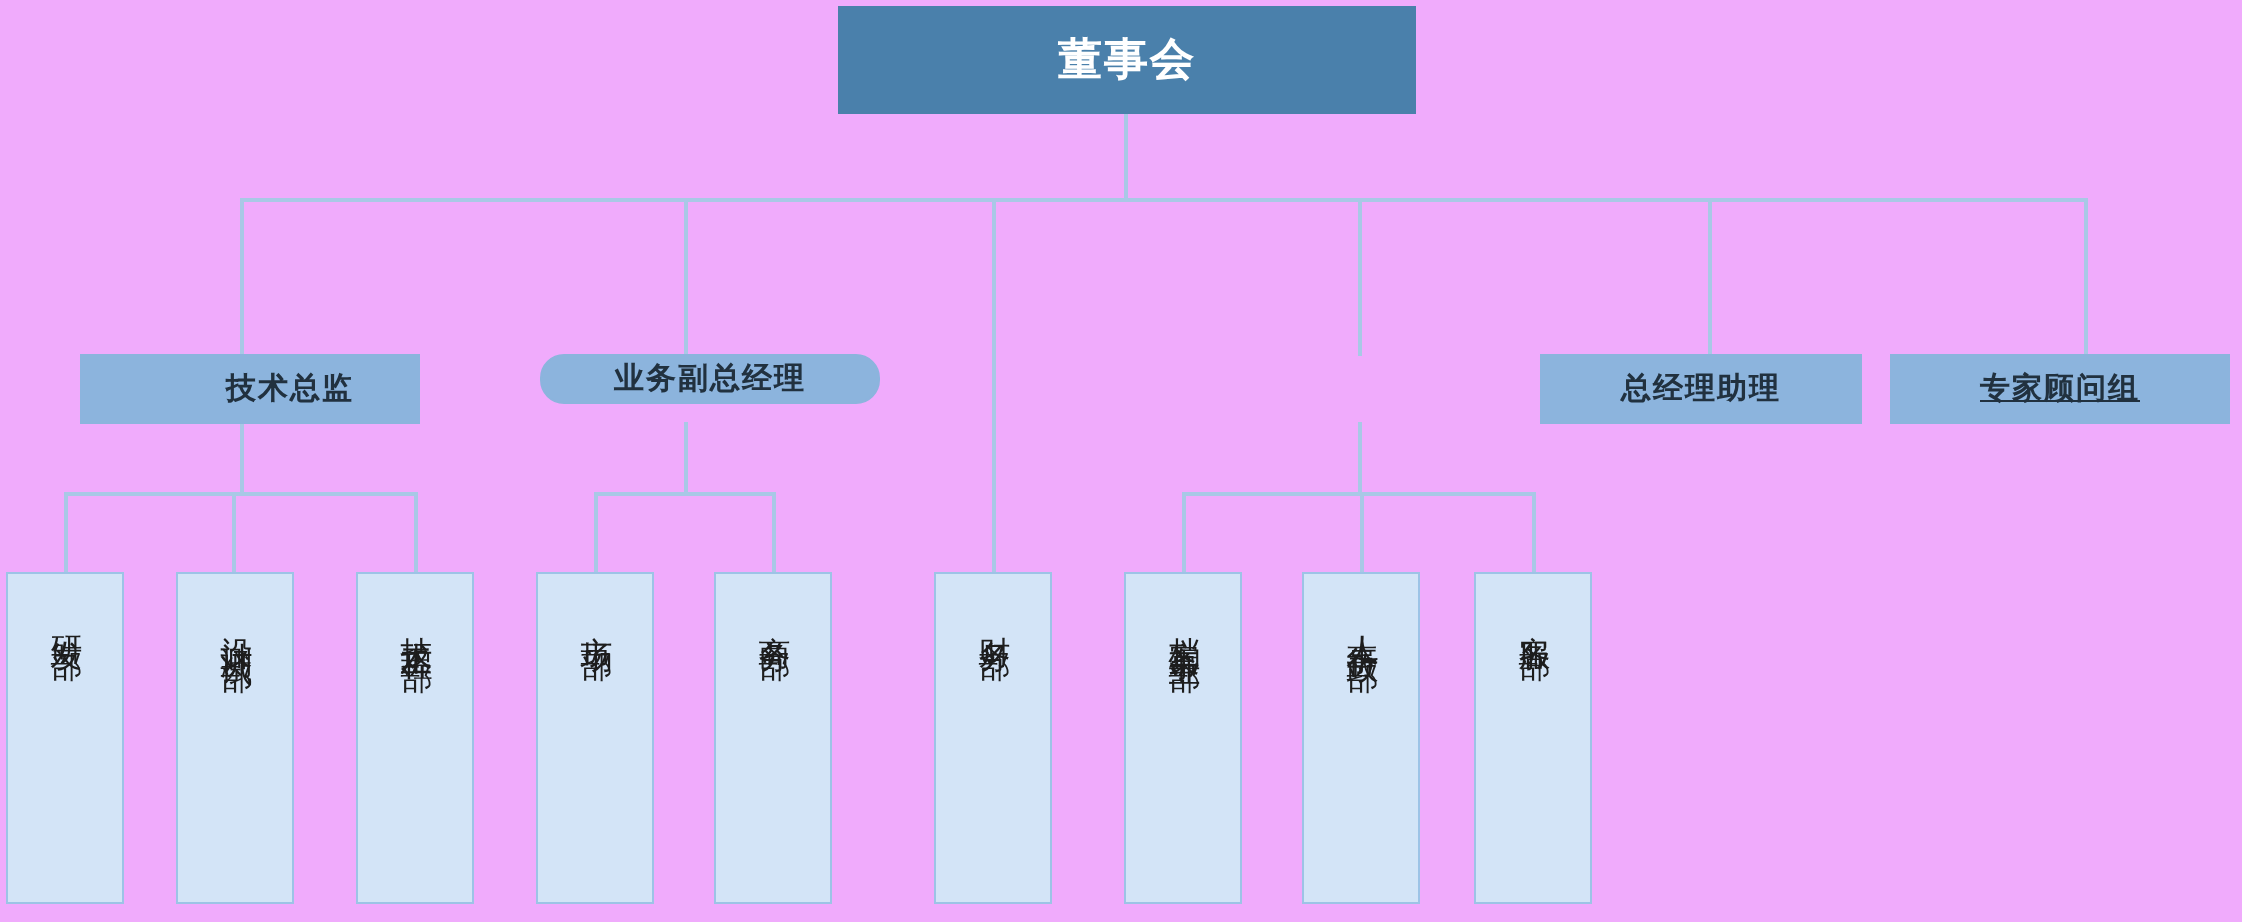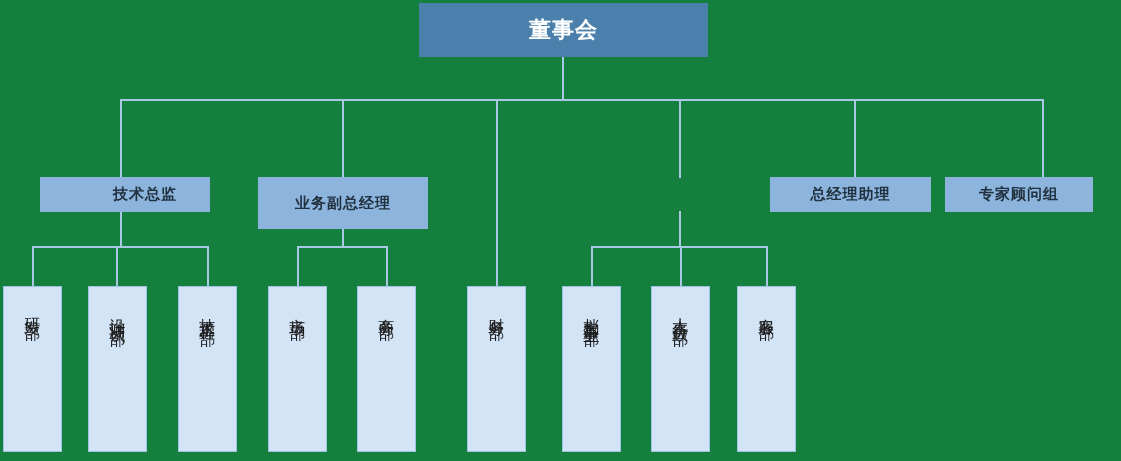--- a/index.html
+++ b/index.html
@@ -4,21 +4,21 @@
 <style>
   html, body {
     margin: 0;
     padding: 0;
     background: #000000;
   }
   #canvas {
     position: relative;
     width: 1121px;
     height: 461px;
-    background: #15803d;
+    background: #f0abfc;
     overflow: hidden;
     font-family: "Liberation Sans", "DejaVu Sans", sans-serif;
   }
   .node {
     position: absolute;
     box-sizing: border-box;
     display: flex;
     align-items: center;
     justify-content: center;
     text-align: center;
@@ -98,27 +98,27 @@
   <div class="conn vline" style="left:680px; top:246px; height:40px;"></div>
   <div class="conn vline" style="left:766px; top:246px; height:40px;"></div>
 
   <div class="node lvl1" style="left:419px; top:3px; width:289px; height:54px;">
     <span>董事会</span>
   </div>
 
   <div class="node lvl2" style="left:40px; top:177px; width:170px; height:35px;padding-left:40px;">
     <span>技术总监</span>
   </div>
-  <div class="node lvl2" style="left:258px; top:177px; width:170px; height:52px;">
+  <div class="node lvl2" style="left:270px; top:177px; width:170px; height:25px;border-radius:12px;">
     <span>业务副总经理</span>
   </div>
   <div class="node lvl2" style="left:770px; top:177px; width:161px; height:35px;">
     <span>总经理助理</span>
   </div>
-  <div class="node lvl2" style="left:945px; top:177px; width:148px; height:35px;">
+  <div class="node lvl2" style="left:945px; top:177px; width:170px; height:35px;text-decoration:underline;">
     <span>专家顾问组</span>
   </div>
 
   <div class="node lvl3" style="left:3px; top:286px; width:59px; height:166px;">
     <span class="vtext">研发部</span>
   </div>
   <div class="node lvl3" style="left:88px; top:286px; width:59px; height:166px;">
     <span class="vtext">设计测试部</span>
   </div>
   <div class="node lvl3" style="left:178px; top:286px; width:59px; height:166px;">

